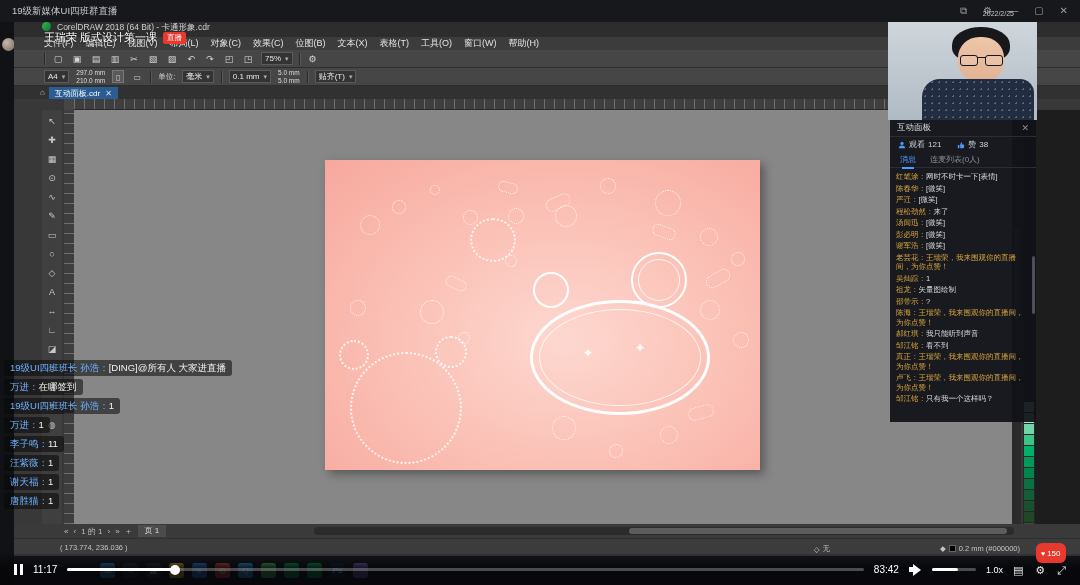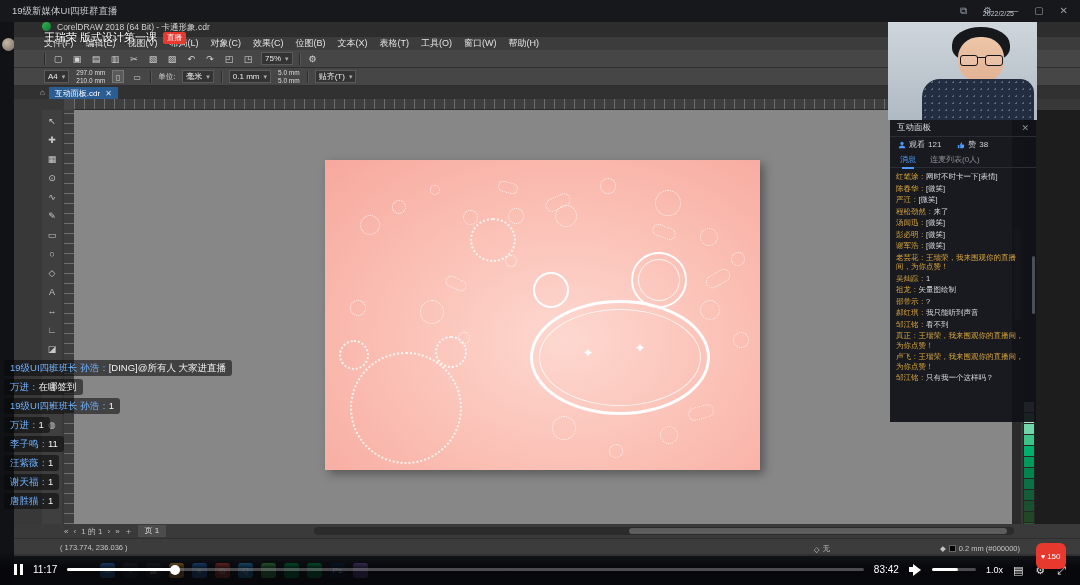--- a/index.html
+++ b/index.html
@@ -97,21 +97,21 @@
   .ptrack{position:static;flex:1;height:3px;background:rgba(255,255,255,.28);border-radius:2px;position:relative}
   .pplayed{position:absolute;left:0;top:0;height:3px;background:#fff;border-radius:2px}
   .pdot{position:absolute;right:-5px;top:-3.5px;width:10px;height:10px;border-radius:50%;background:#fff}
   .spk{position:static;width:13px;height:12px;position:relative}
   .spk::before{content:"";position:absolute;left:0;top:3.5px;width:4px;height:5px;background:#fff}
   .spk::after{content:"";position:absolute;left:4px;top:0;width:0;height:0;border-top:6px solid transparent;border-bottom:6px solid transparent;border-left:8px solid #fff}
   .vol{position:static;width:44px;height:3px;background:rgba(255,255,255,.28);border-radius:2px;position:relative}
   .vol::before{content:"";position:absolute;left:0;top:0;width:60%;height:3px;background:#fff;border-radius:2px}
   .pspeed{position:static;font-size:9px;color:#fff}
   .picon{position:static;font-size:11px;color:#e8e8e8;line-height:14px}
-  .hot{left:1036px;top:543px;height:26px;background:#e8392f;border-radius:6px;display:flex;align-items:center;gap:2px;padding:0 5px;z-index:10}
+  .hot{left:1036px;top:543px;height:20px;background:#e8392f;border-radius:6px;display:flex;align-items:center;gap:2px;padding:0 5px;z-index:10}
   .hot *{position:static}
   .hot .hh{color:#fff;font-size:7px}
   .hot .hv{color:#fff;font-size:8px}
 
   
   .webcam{left:888px;top:22px;width:149px;height:98px;background:linear-gradient(180deg,#cfd6dc,#b0bac3);overflow:hidden;z-index:6}
   .wc-hair{left:64px;top:5px;width:58px;height:36px;border-radius:50% 50% 42% 42%;background:#17181c}
   .wc-face{left:70px;top:15px;width:46px;height:45px;border-radius:46%;background:linear-gradient(#eec6a8,#e2b193)}
   .wc-glasses{left:72px;top:33px;width:44px;height:12px}
   .lens{width:18px;height:11px;border:1.5px solid #14161a;border-radius:3px;background:rgba(255,255,255,.10)}
@@ -418,20 +418,23 @@
       </div>
         <div class="pmsg">
         <span class="n">吴灿踪</span><span>1</span>
       </div>
         <div class="pmsg">
         <span class="n">祖龙</span><span>矢量图绘制</span>
       </div>
         <div class="pmsg">
         <span class="n">邵带示</span><span>?</span>
       </div>
+        <div class="pmsg hl">
+        <span class="n">陈海</span><span>王瑞荣，我来围观你的直播间，为你点赞！</span>
+      </div>
         <div class="pmsg">
         <span class="n">郝红琪</span><span>我只能听到声音</span>
       </div>
         <div class="pmsg">
         <span class="n">邹江铭</span><span>看不到</span>
       </div>
         <div class="pmsg hl">
         <span class="n">真正</span><span>王瑞荣，我来围观你的直播间，为你点赞！</span>
       </div>
         <div class="pmsg hl">

